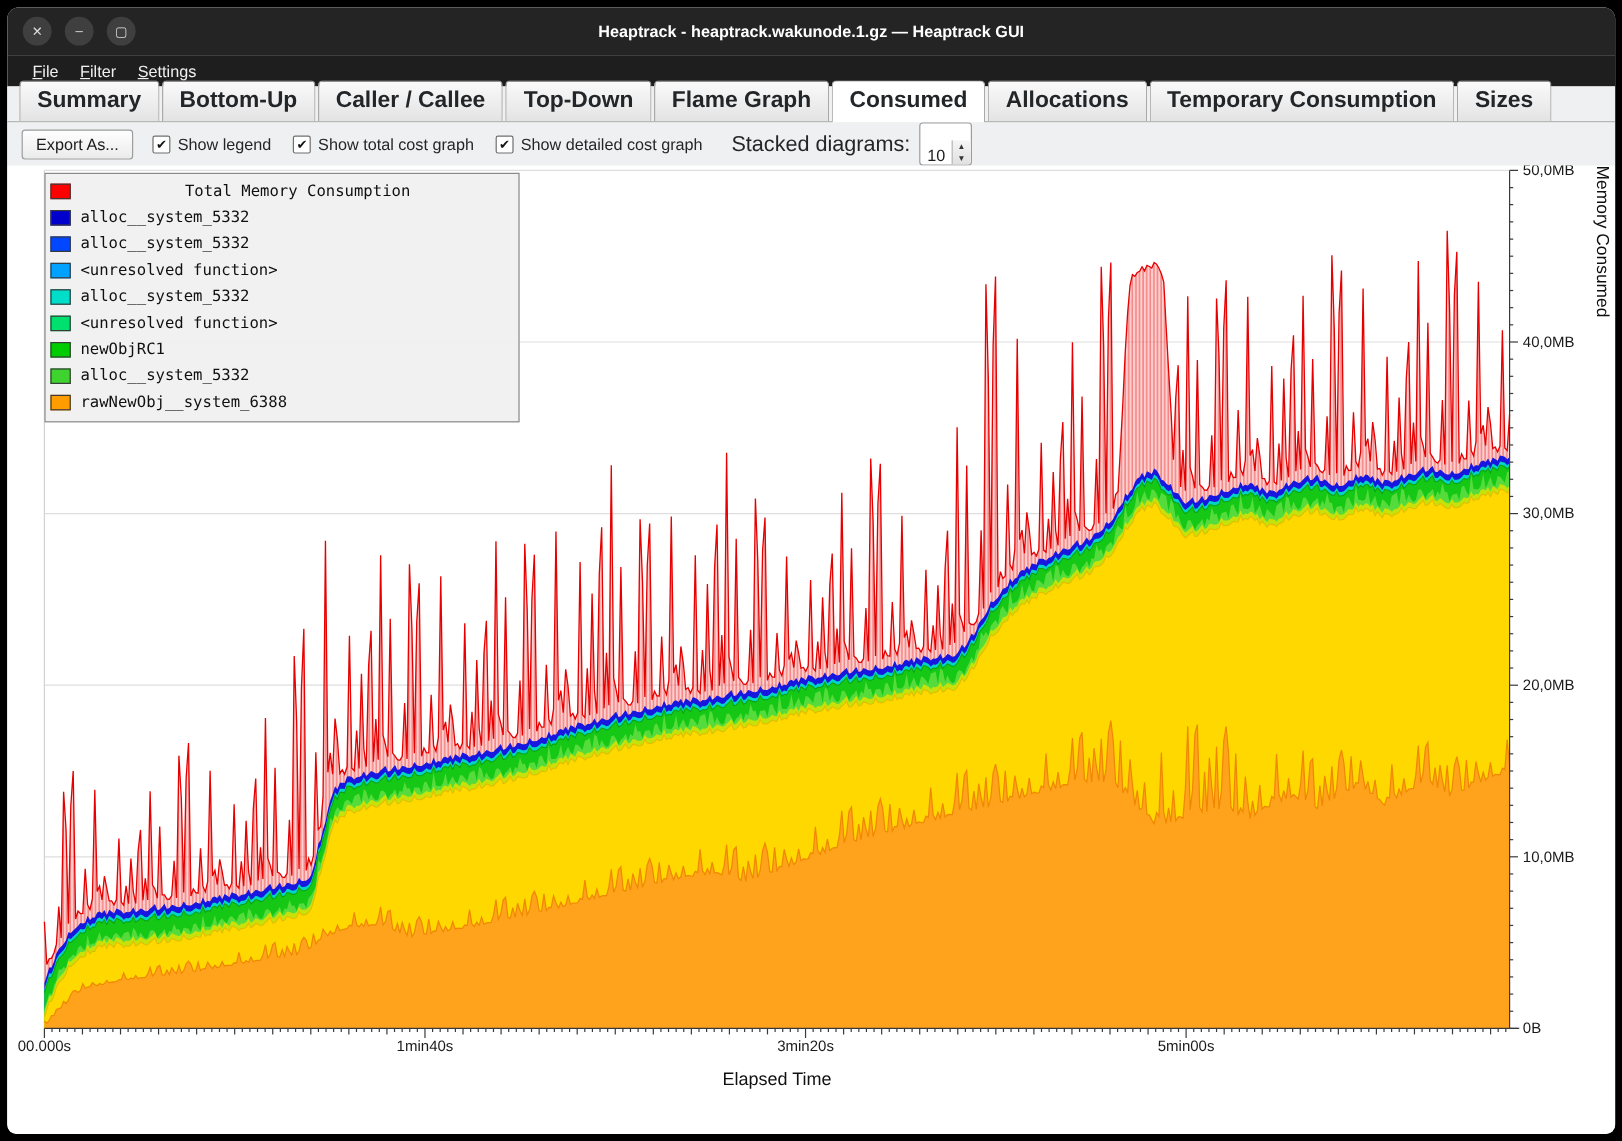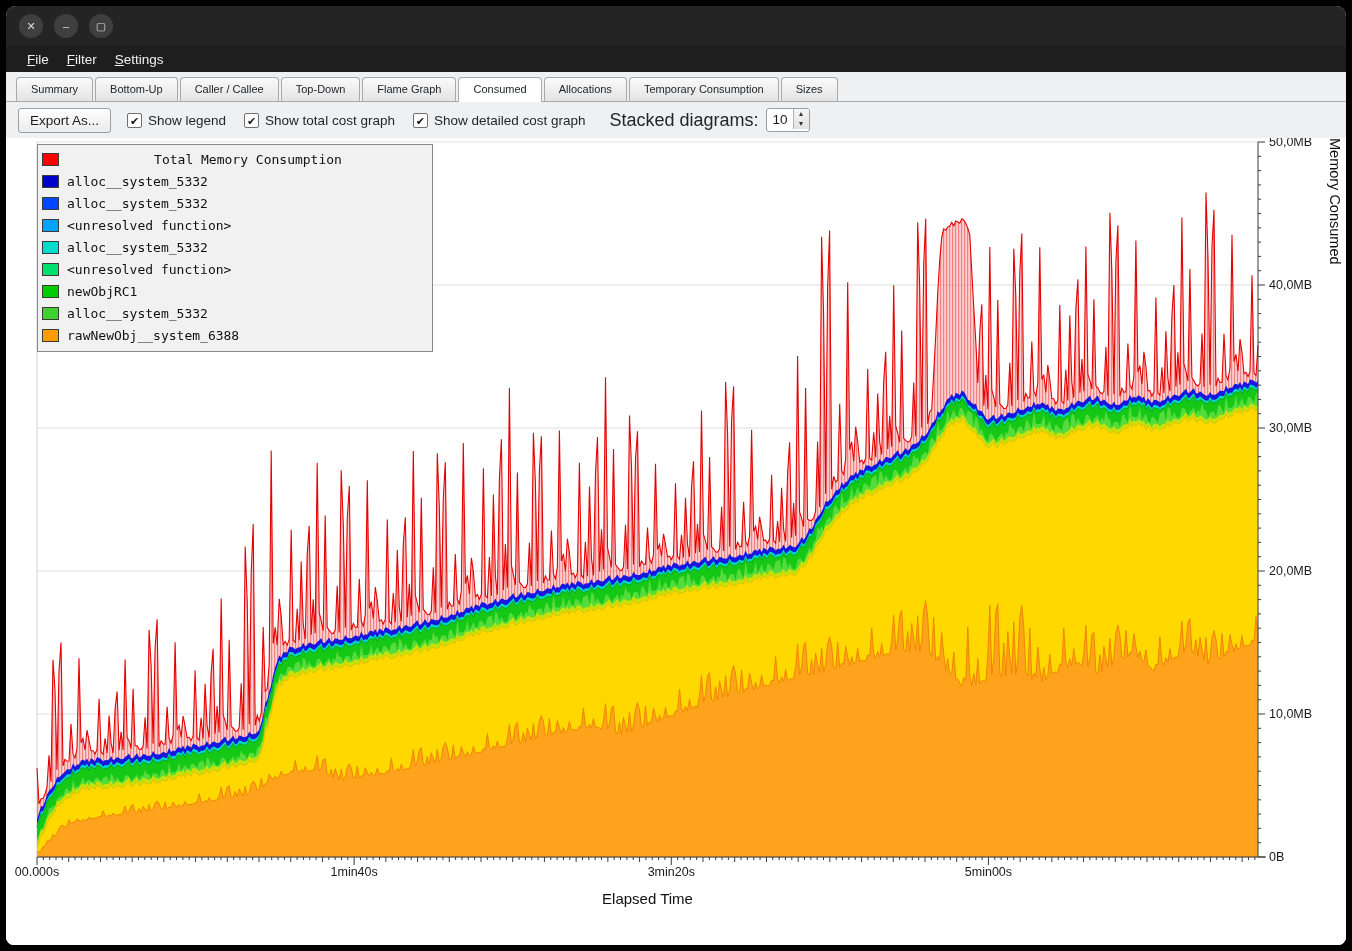--- a/index.html
+++ b/index.html
@@ -17,35 +17,35 @@
            font-size:13.5px; font-weight:bold; }
 
   
   .menubar { height:26px; background:#1e1e1e; display:flex; align-items:center; padding-left:12px; }
   .menu-item { color:#f0f0f0; font-size:13.5px; padding:3px 9px; }
   .menu-item::first-letter { text-decoration: underline; }
 
   
   .tabbar { height:30px; background:#eff0f1; display:flex; align-items:flex-end;
             padding:0 0 0 10px; border-bottom:1px solid #a9a9a9; }
-  .tab { font-size:11px; color:#232629; padding:5px 14px 6px; margin-right:2px;
+  .tab { font-size:19px; color:#232629; padding:5px 14px 6px; margin-right:2px;
          border:1px solid #a9a9a9; border-bottom:none; border-radius:4px 4px 0 0;
-         background:linear-gradient(#fafafa,#e3e3e3); margin-top:4px; }
+         background:linear-gradient(#fafafa,#e3e3e3); margin-top:4px;font-weight:bold; }
   .tab.active { background:#fff; margin-bottom:-1px; padding-bottom:7px; margin-top:20px; }
 
   
   .toolbar { height:36px; background:#eff0f1; display:flex; align-items:center; padding:0 12px; }
   .export-btn { font-family:"Liberation Sans", sans-serif; font-size:13.5px; color:#1c1c1e;
                 padding:4px 11px; border:1px solid #9d9d9d; border-radius:3px;
                 background:linear-gradient(#fefefe,#ebebeb); margin-right:16px; }
   label.cb { display:flex; align-items:center; font-size:13.5px; color:#232629; margin-right:18px; cursor:default; }
   .cb .box { width:15px; height:15px; border:1px solid #6f6f6f; border-radius:2px; background:#fff;
              font-size:11px; line-height:14px; text-align:center; color:#141414; margin-right:6px; }
   .sd-label { font-size:18px; color:#232629; margin:0 7px 0 6px; }
-  .spin { display:inline-flex; align-items:flex-start; height:24px; border:1px solid #9d9d9d;
+  .spin { display:inline-flex; align-items:flex-end; height:36px; border:1px solid #9d9d9d;
           border-radius:3px; background:#fff; overflow:hidden; }
   .spin-val { width:26px; font-size:13.5px; color:#1c1c1e; padding:3px 0 0 6px; }
   .spin-arrows { width:16px; display:flex; flex-direction:column; border-left:1px solid #b3b3b3;
                  background:linear-gradient(#f5f5f5,#e1e1e1); }
   .spin-arrows span { flex:1; font-size:8px; line-height:10px; text-align:center; color:#333; }
 
   
   .chart-area { position:relative; height:807px; background:#ffffff; }
   #chart-svg { display:block; }
 
@@ -70,20 +70,21 @@
       <div class="win-btn">
           <span>✕</span>
         </div>
       <div class="win-btn">
           <span>–</span>
         </div>
       <div class="win-btn">
           <span>▢</span>
         </div>
     </div>
+    <div class="title">Heaptrack - heaptrack.wakunode.1.gz — Heaptrack GUI</div>
   </div>
 
   <div class="menubar">
     <span class="menu-item">File</span>
     <span class="menu-item">Filter</span>
     <span class="menu-item">Settings</span>
   </div>
 
   <div class="tabbar">
     <div class="tab">Summary</div>

